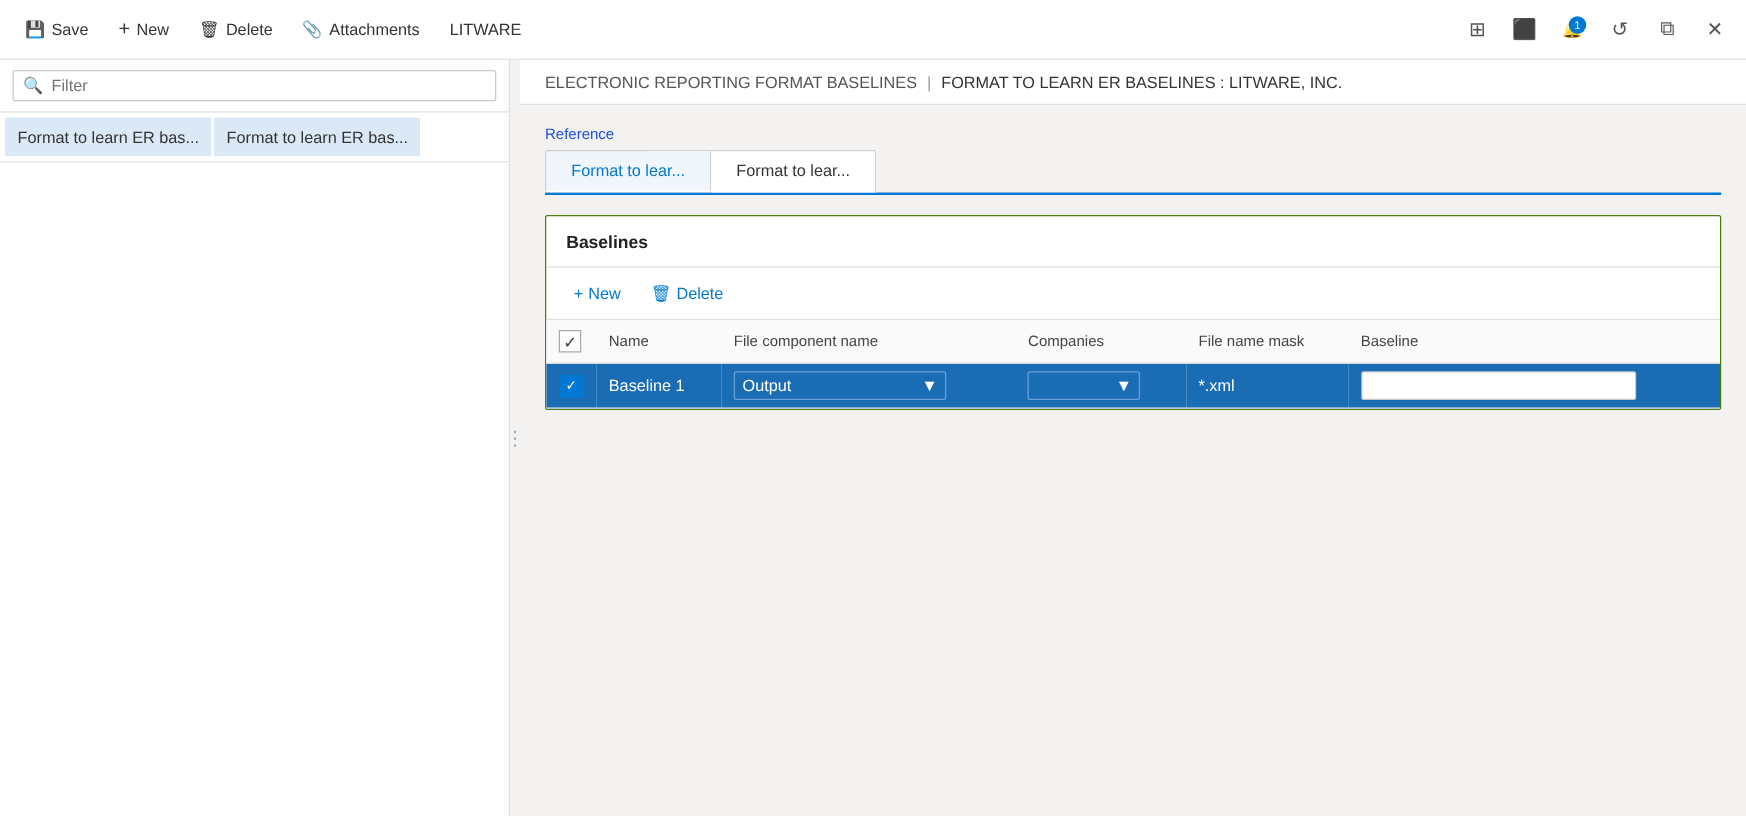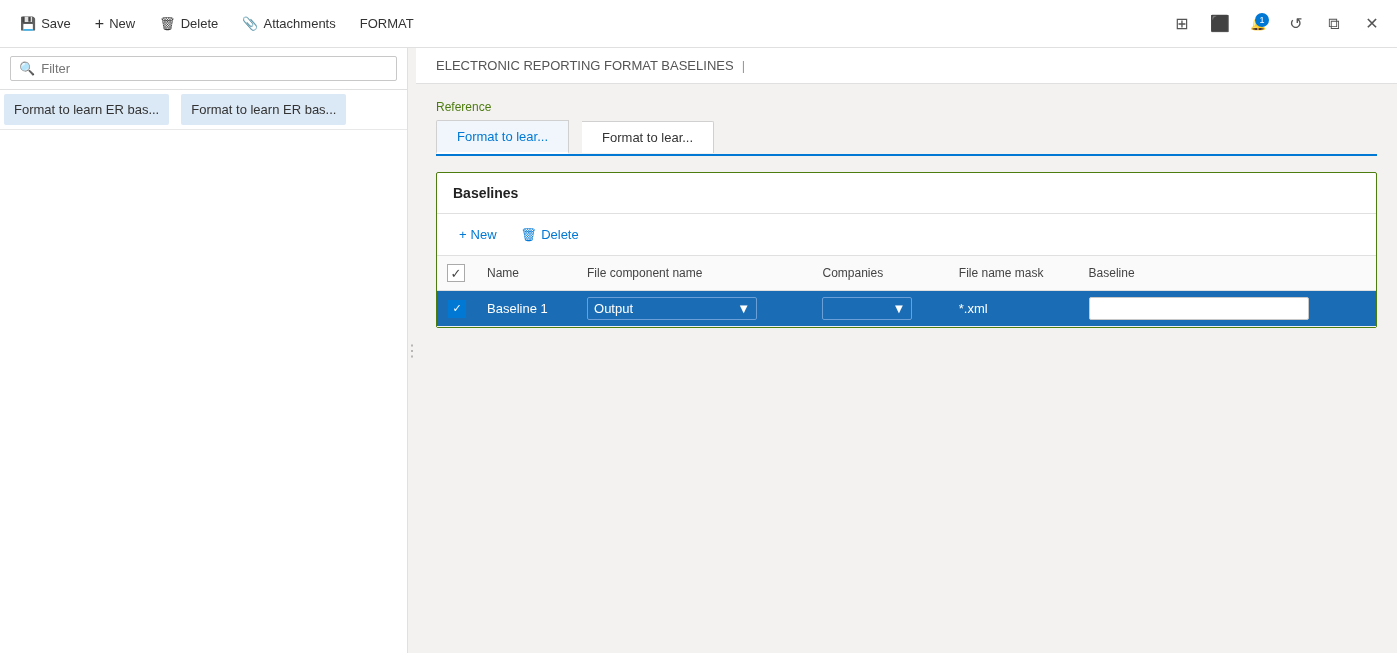--- a/index.html
+++ b/index.html
@@ -80,21 +80,21 @@
       padding: 4px 8px;
       gap: 6px;
       background: #fff;
     }
     .filter-input-wrap input {
       border: none; outline: none; font-size: 13px; color: #b91c1c; width: 100%;
     }
     .list-items {
       display: flex;
       padding: 4px;
-      gap: 12px;
+      gap: 2px;
       border-bottom: 1px solid #e8e8e8;
     }
     .list-item {
       padding: 8px 10px;
       cursor: pointer;
       border-radius: 2px;
       color: #333;
       background: #dbe8f5;
       font-size: 13px;
       white-space: nowrap;
@@ -132,28 +132,27 @@
       flex: 1;
       overflow: auto;
     }
 
     
     .reference-section {
       margin-bottom: 16px;
     }
     .reference-label {
       font-size: 12px;
-      color: #4d7c0f;
+      color: #1d4ed8;
       margin-bottom: 6px;
     }
     .reference-tabs {
       display: flex;
-      gap: 13px;
+      gap: 0;
       border-bottom: 2px solid #0078d4;
-      align-items: center;
     }
     .ref-tab {
       padding: 8px 20px;
       cursor: pointer;
       font-size: 13px;
       color: #333;
       border: 1px solid #d0d0d0;
       border-bottom: none;
       background: #fff;
       white-space: nowrap;
@@ -287,21 +286,21 @@
   </button>
   <button class="toolbar-btn">
     <span>🗑</span>
     <span>Delete</span>
   </button>
   <button class="toolbar-btn">
     <span>📎</span>
     <span>Attachments</span>
   </button>
   <button class="toolbar-btn">
-    <span>FORMAT</span>
+    <span>LITWARE</span>
   </button>
 
   <div class="toolbar-right">
     <div class="toolbar-right-icon">⊞</div>
     <div class="toolbar-right-icon">⬛</div>
     <div class="notification-badge">
       🔔
       <span class="badge-dot">1</span>
     </div>
     <div class="toolbar-right-icon">↺</div>
@@ -325,20 +324,21 @@
     </div>
   </div>
 
   <div class="panel-resizer">⋮</div>
 
   <div class="right-panel">
 
     <div class="breadcrumb">
       <span>ELECTRONIC REPORTING FORMAT BASELINES</span>
       <span class="breadcrumb-sep">|</span>
+      <span class="breadcrumb-current">FORMAT TO LEARN ER BASELINES : LITWARE, INC.</span>
     </div>
 
     <div class="content-area">
 
       <div class="reference-section">
         <div class="reference-label">Reference</div>
         <div class="reference-tabs">
           <div class="ref-tab active">Format to lear...</div>
           <div class="ref-tab">Format to lear...</div>
         </div>

